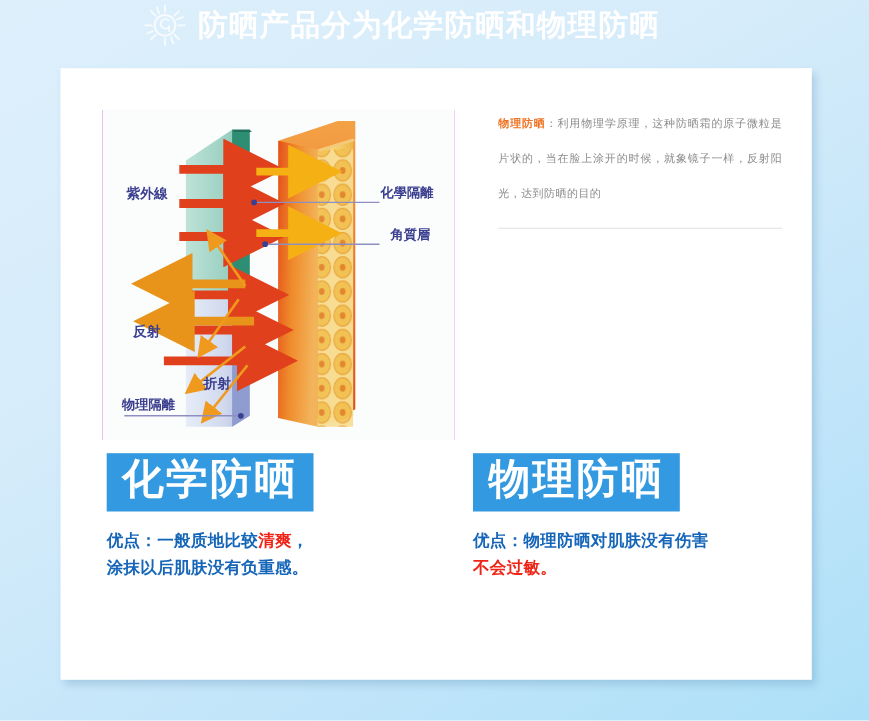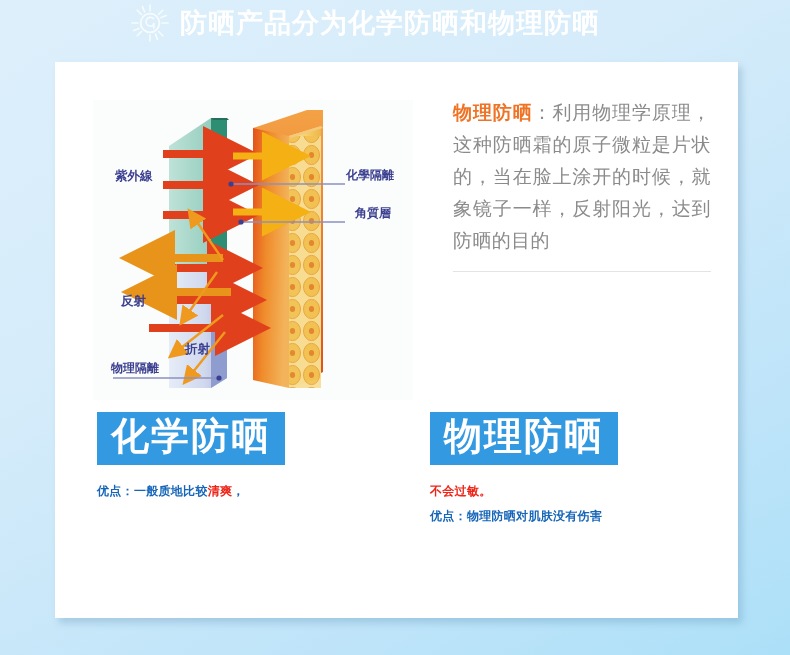--- a/index.html
+++ b/index.html
@@ -30,39 +30,39 @@
   .top-row{position:absolute;left:0;top:0;width:683px;height:320px;}
   .figure{
     position:absolute;left:38px;top:38px;width:320px;height:300px;
     background:#d946ef;
   }
   .figure svg{display:block;width:320px;height:300px;}
   .desc{
     position:absolute;left:398px;top:35px;width:258px;height:300px;
   }
   .desc p{
-    margin:0;color:#8b8b8b;font-size:19px;line-height:32px;
+    margin:0;color:#8b8b8b;font-size:10px;line-height:32px;
     letter-spacing:.4px;text-align:justify;
   }
   .desc .kw{color:#ef7324;font-weight:bold;}
   .desc-divider{
     margin:14px 0 12px 0;height:1px;background:#e3e3e3;border:0;width:100%;
   }
   
   .cols{position:absolute;left:0;top:350px;width:683px;height:180px;}
   .col{position:absolute;top:0;}
   .col-left{left:42px;width:300px;}
   .col-right{left:375px;width:290px;}
   .badge{
     display:inline-block;background:#3399e0;color:#ffffff;
     font-size:38px;font-weight:bold;letter-spacing:2px;
     padding:4px 14px 8px 14px;line-height:1.08;
   }
   .merit{
-    margin-top:14px;color:#1565b8;font-size:12px;font-weight:bold;
+    margin-top:14px;color:#1565b8;font-size:15px;font-weight:bold;
     line-height:25px;letter-spacing:.3px;
   }
   .merit .hot{color:#ee2417;}
   .merit-line{display:block;}
   
   .fig-label{font-family:"Liberation Sans","DejaVu Sans",sans-serif;font-weight:bold;}
 </style>
 </head>
 <body>
 
@@ -211,25 +211,26 @@
       <hr class="desc-divider">
     </div>
   </div>
 
   <div class="cols">
 
     <div class="col col-left">
       <span class="badge">化学防晒</span>
       <div class="merit">
         <span class="merit-line"><span>优点：一般质地比较</span><span class="hot">清爽</span><span>，</span></span>
+        <span class="merit-line">涂抹以后肌肤没有负重感。</span>
       </div>
     </div>
 
     <div class="col col-right">
       <span class="badge">物理防晒</span>
       <div class="merit">
+        <span class="merit-line">优点：物理防晒对肌肤没有伤害</span>
         <span class="merit-line hot">不会过敏。</span>
-        <span class="merit-line">优点：物理防晒对肌肤没有伤害</span>
       </div>
     </div>
   </div>
 
 </div>
 
 </body></html>

